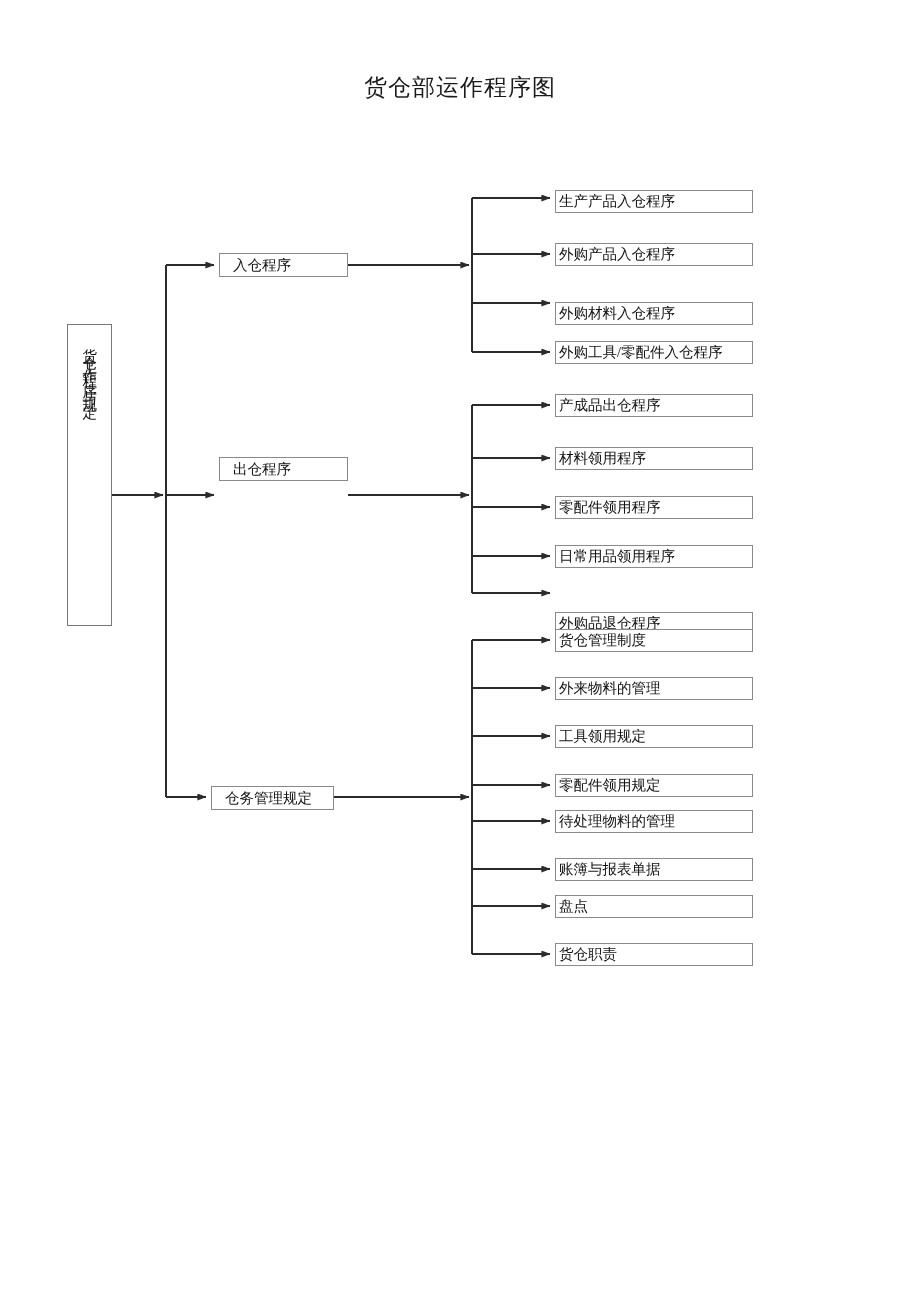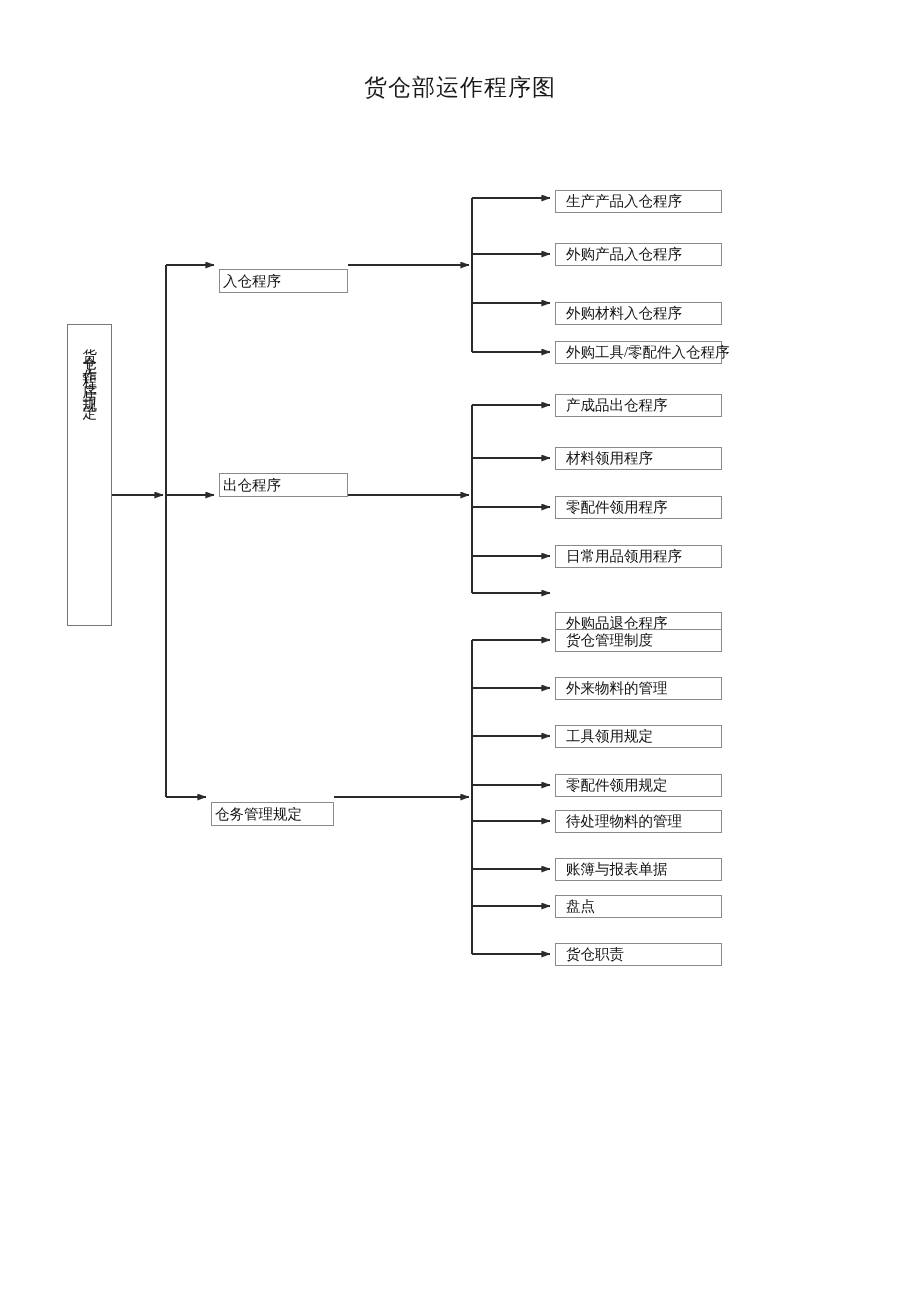--- a/index.html
+++ b/index.html
@@ -68,35 +68,34 @@
     letter-spacing: 7px;
     line-height: 1;
     color: #111111;
   }
 
   
   .lvl2 {
     height: 24px;
     display: flex;
     align-items: center;
-    padding-left: 3px;
-    margin-top: 16px;
+    padding-left: 13px;
   }
   #lvl2-0 { left: 219px; top: 253px; width: 129px; }
   #lvl2-1 { left: 219px; top: 457px; width: 129px; }
   #lvl2-2 { left: 211px; top: 786px; width: 123px; }
 
   
   .leaf {
     left: 555px;
-    width: 167px;
+    width: 198px;
     height: 23px;
     display: flex;
     align-items: center;
-    padding-left: 10px;
+    padding-left: 3px;
   }
 </style>
 </head>
 <body>
 
 <div id="page">
 
   <div id="title">货仓部运作程序图</div>
 
   <svg id="edges" viewBox="0 0 920 1301" width="920" height="1301" xmlns="http://www.w3.org/2000/svg">

